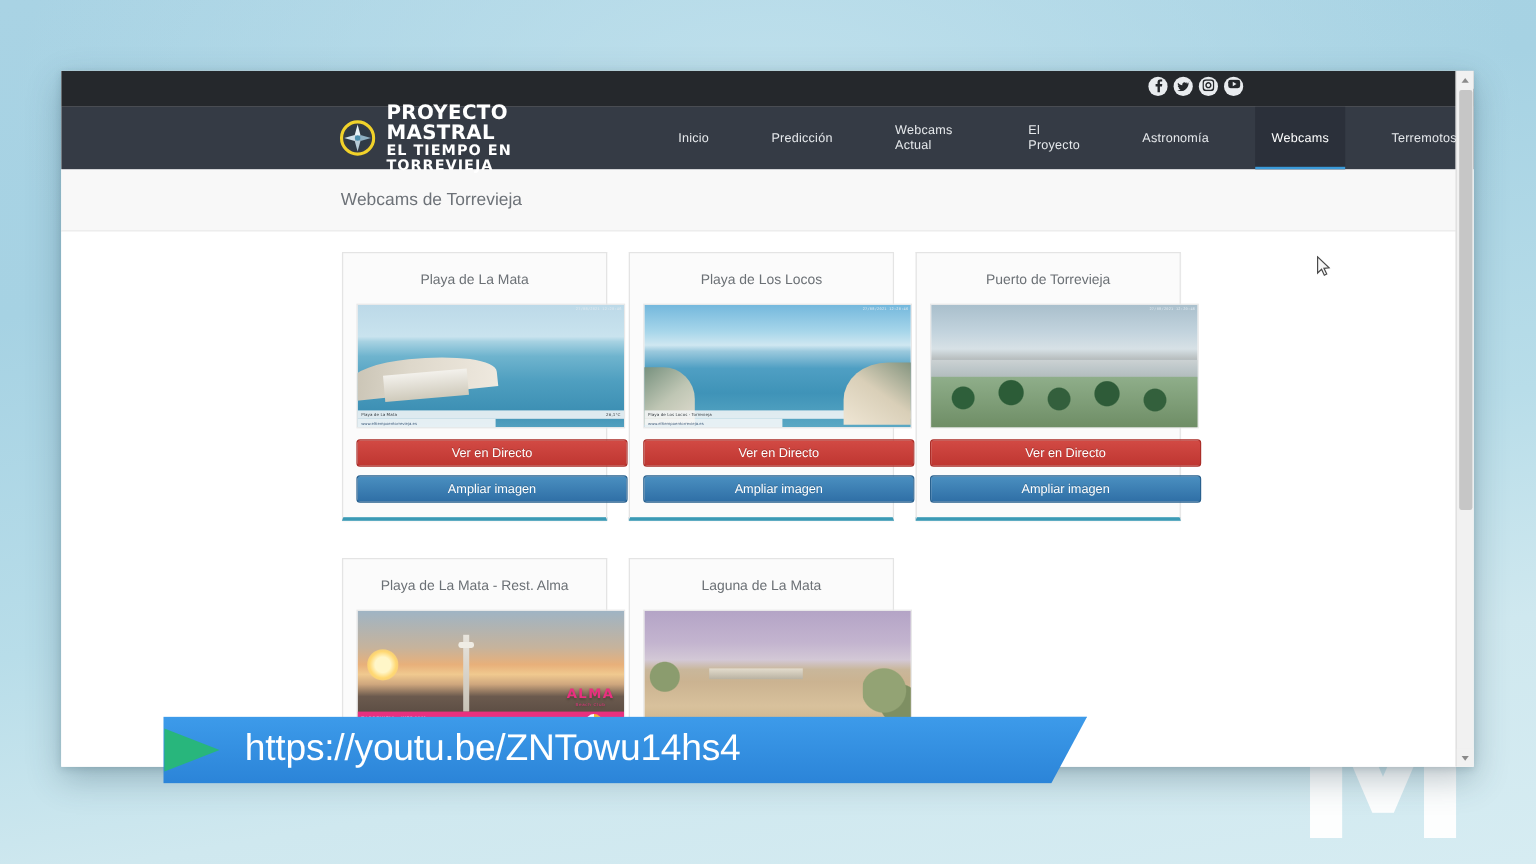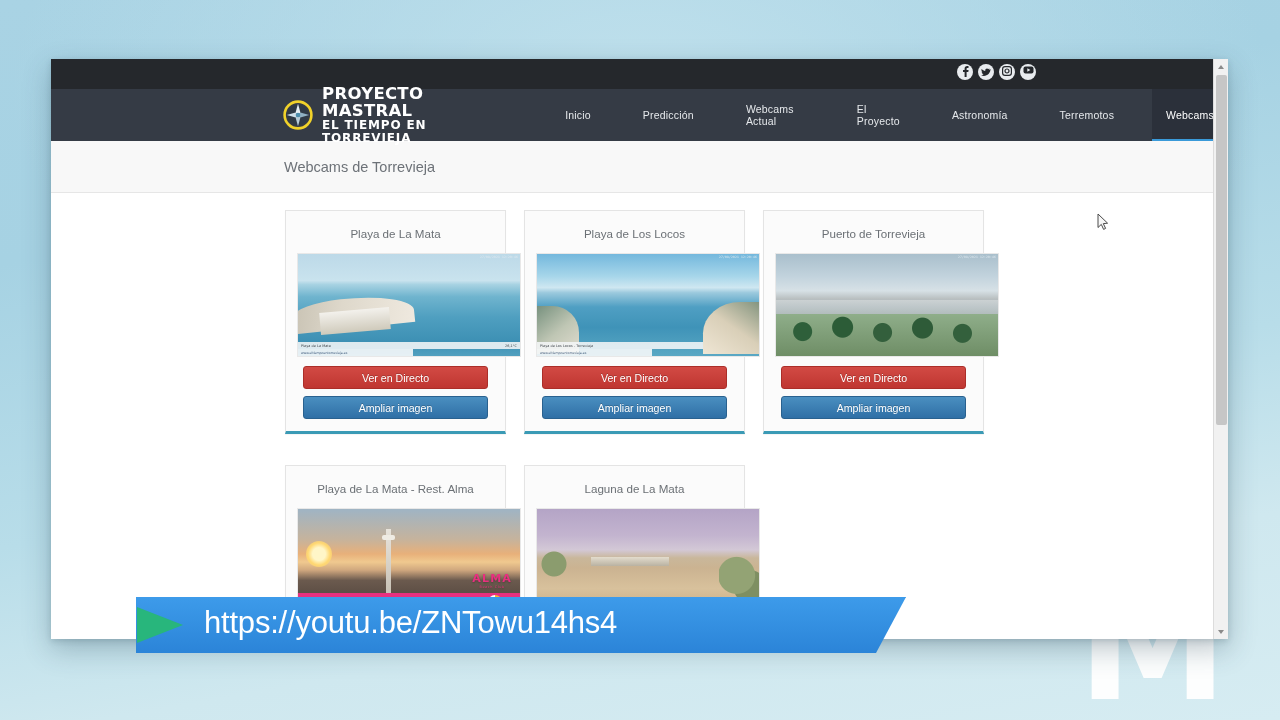--- a/index.html
+++ b/index.html
@@ -210,21 +210,21 @@
   }
   .cam .bar2 span {
     font-family: "DejaVu Sans", sans-serif;
     font-size: 3.2px;
     color: #3d5a7a;
     white-space: nowrap;
   }
 
   .btn {
     display: block;
-    width: 185px;
+    width: 226px;
     margin: 9px auto 0 auto;
     height: 23px;
     line-height: 22px;
     text-align: center;
     font-size: 10.6px;
     color: #ffffff;
     border-radius: 3px;
     cursor: pointer;
     border: 1px solid rgba(0,0,0,.18);
     text-shadow: 0 -1px 0 rgba(0,0,0,.22);
@@ -537,22 +537,22 @@
         <div id="brand-1">PROYECTO MASTRAL</div>
         <div id="brand-2">EL TIEMPO EN TORREVIEJA</div>
       </div>
     </div>
     <div id="nav">
       <div class="nav-item">Inicio</div>
       <div class="nav-item">Predicción</div>
       <div class="nav-item">Webcams Actual</div>
       <div class="nav-item">El Proyecto</div>
       <div class="nav-item">Astronomía</div>
+      <div class="nav-item active">Webcams</div>
       <div class="nav-item">Terremotos</div>
-      <div class="nav-item active">Webcams</div>
     </div>
   </div>
 
   <div id="titlestrip">
     <div id="pagetitle">Webcams de Torrevieja</div>
   </div>
 
   <div id="content">
     <div id="grid">
 

